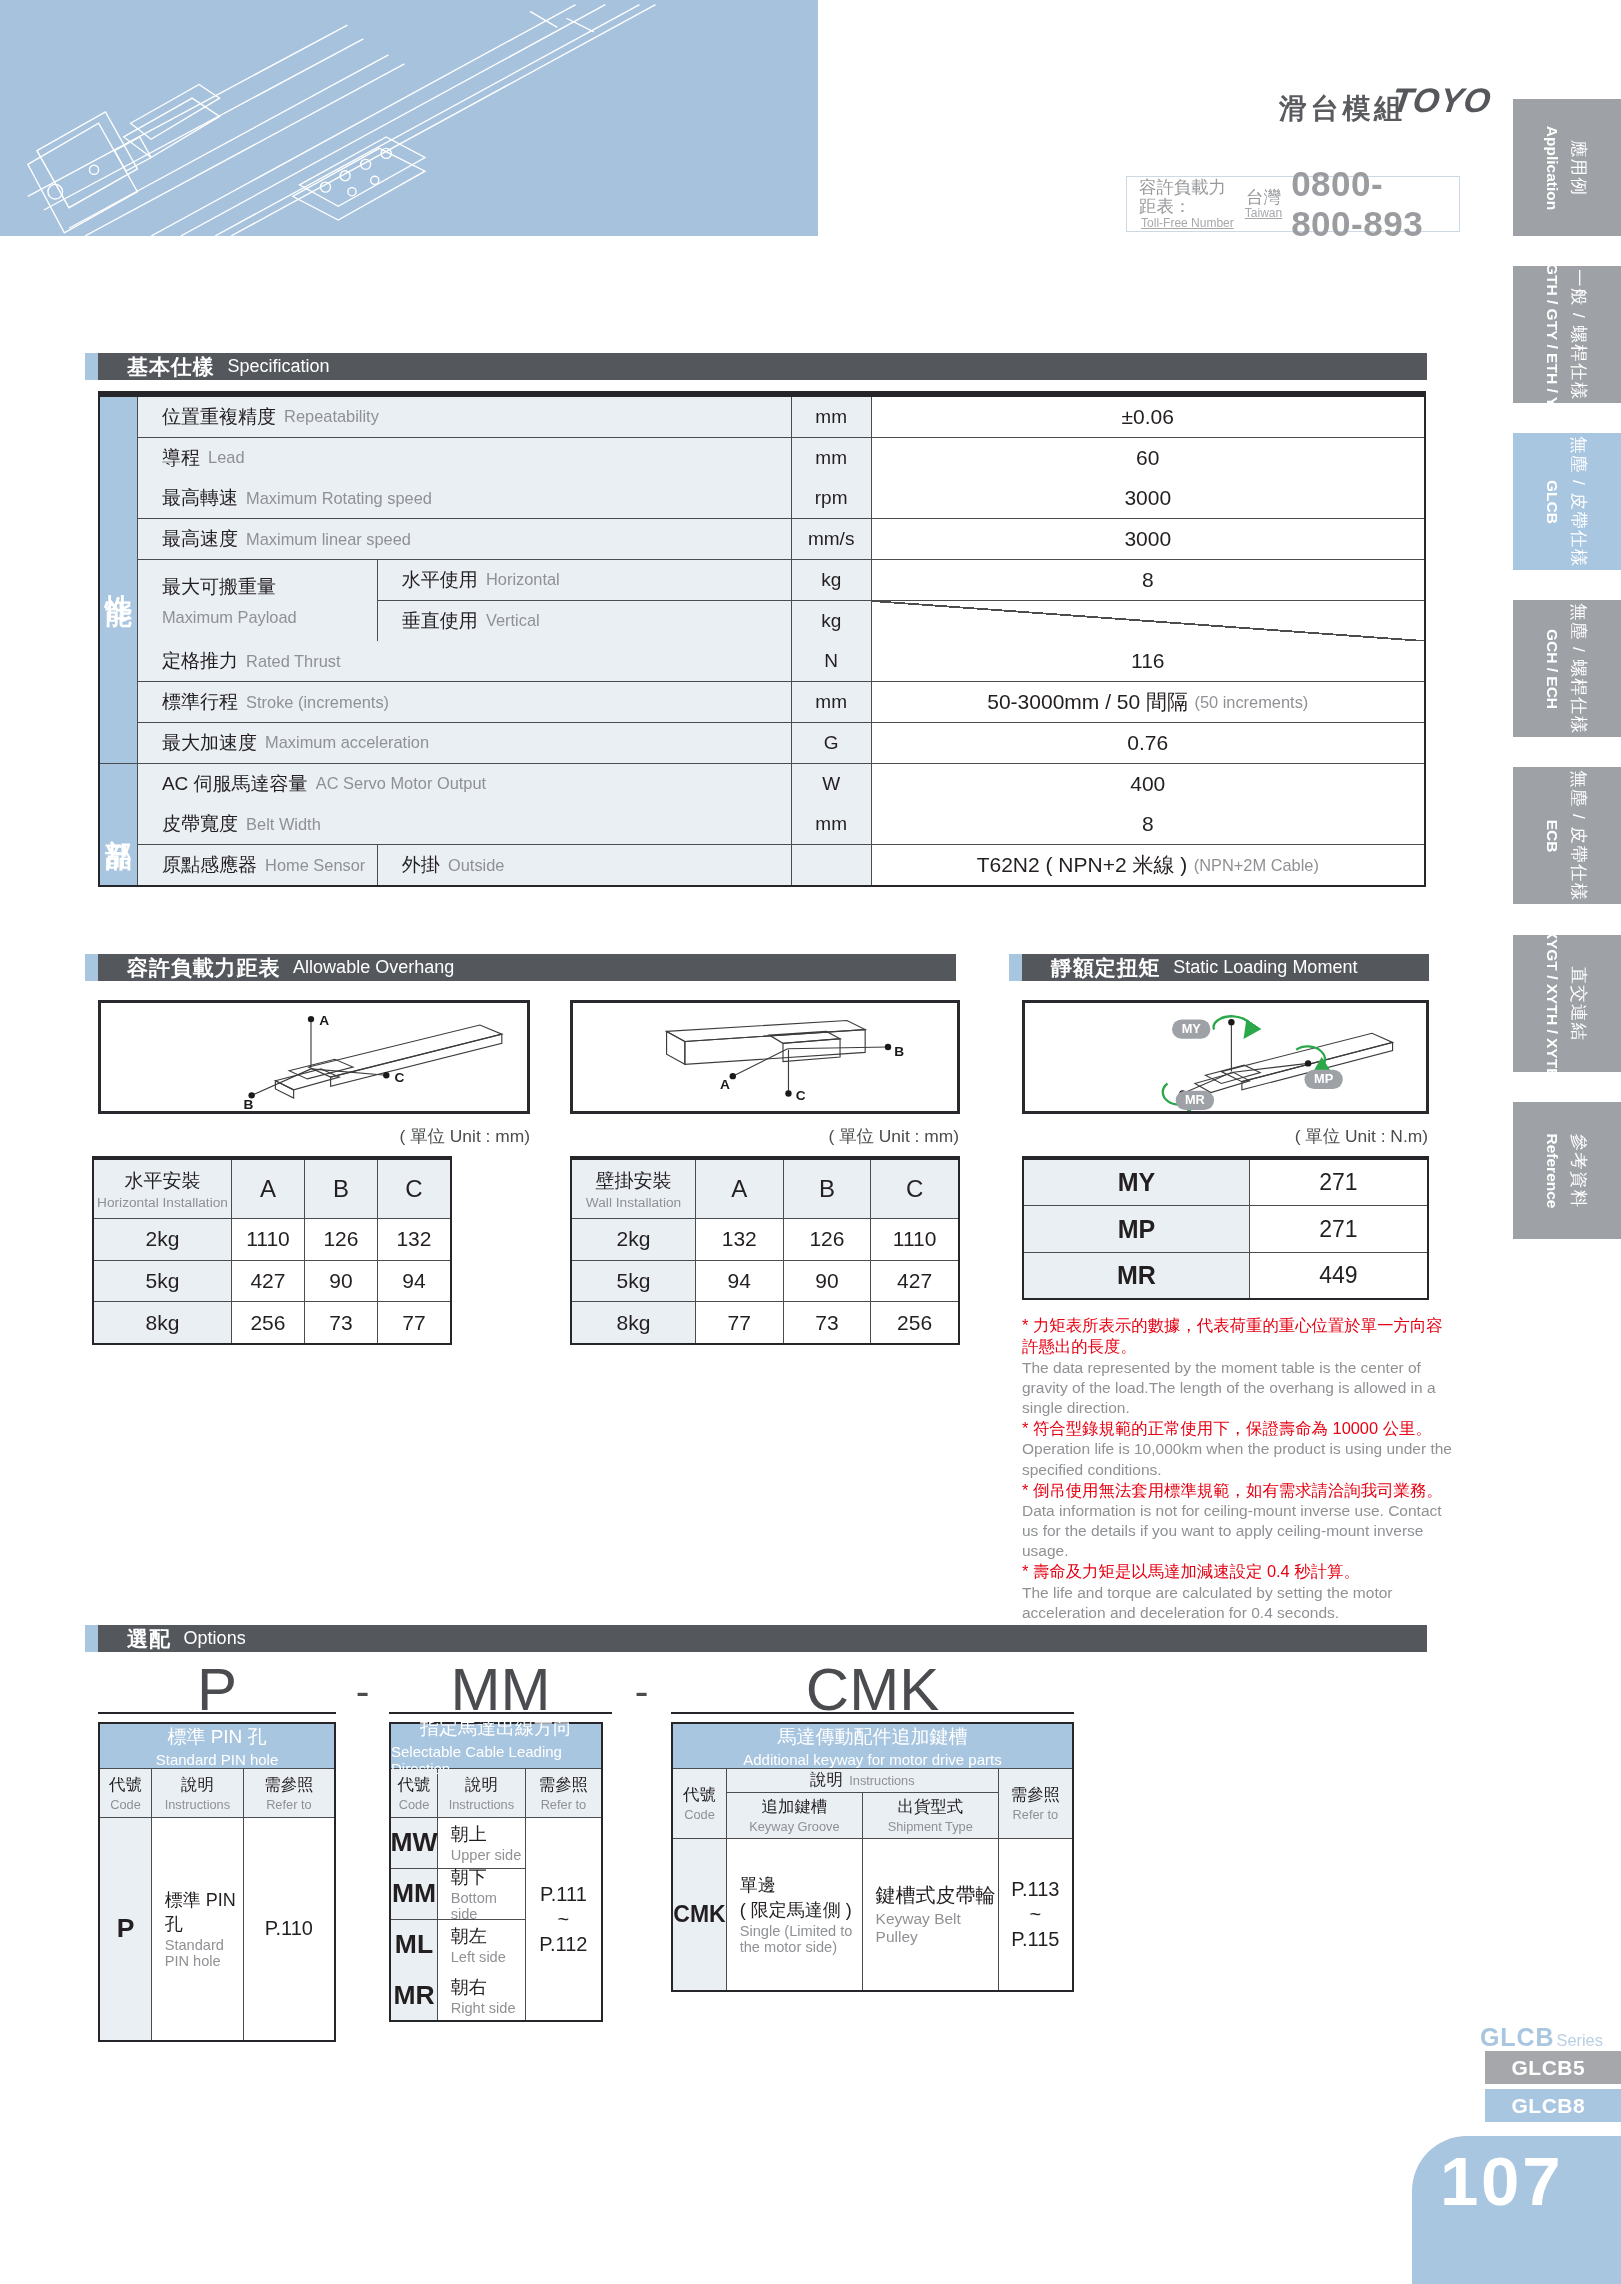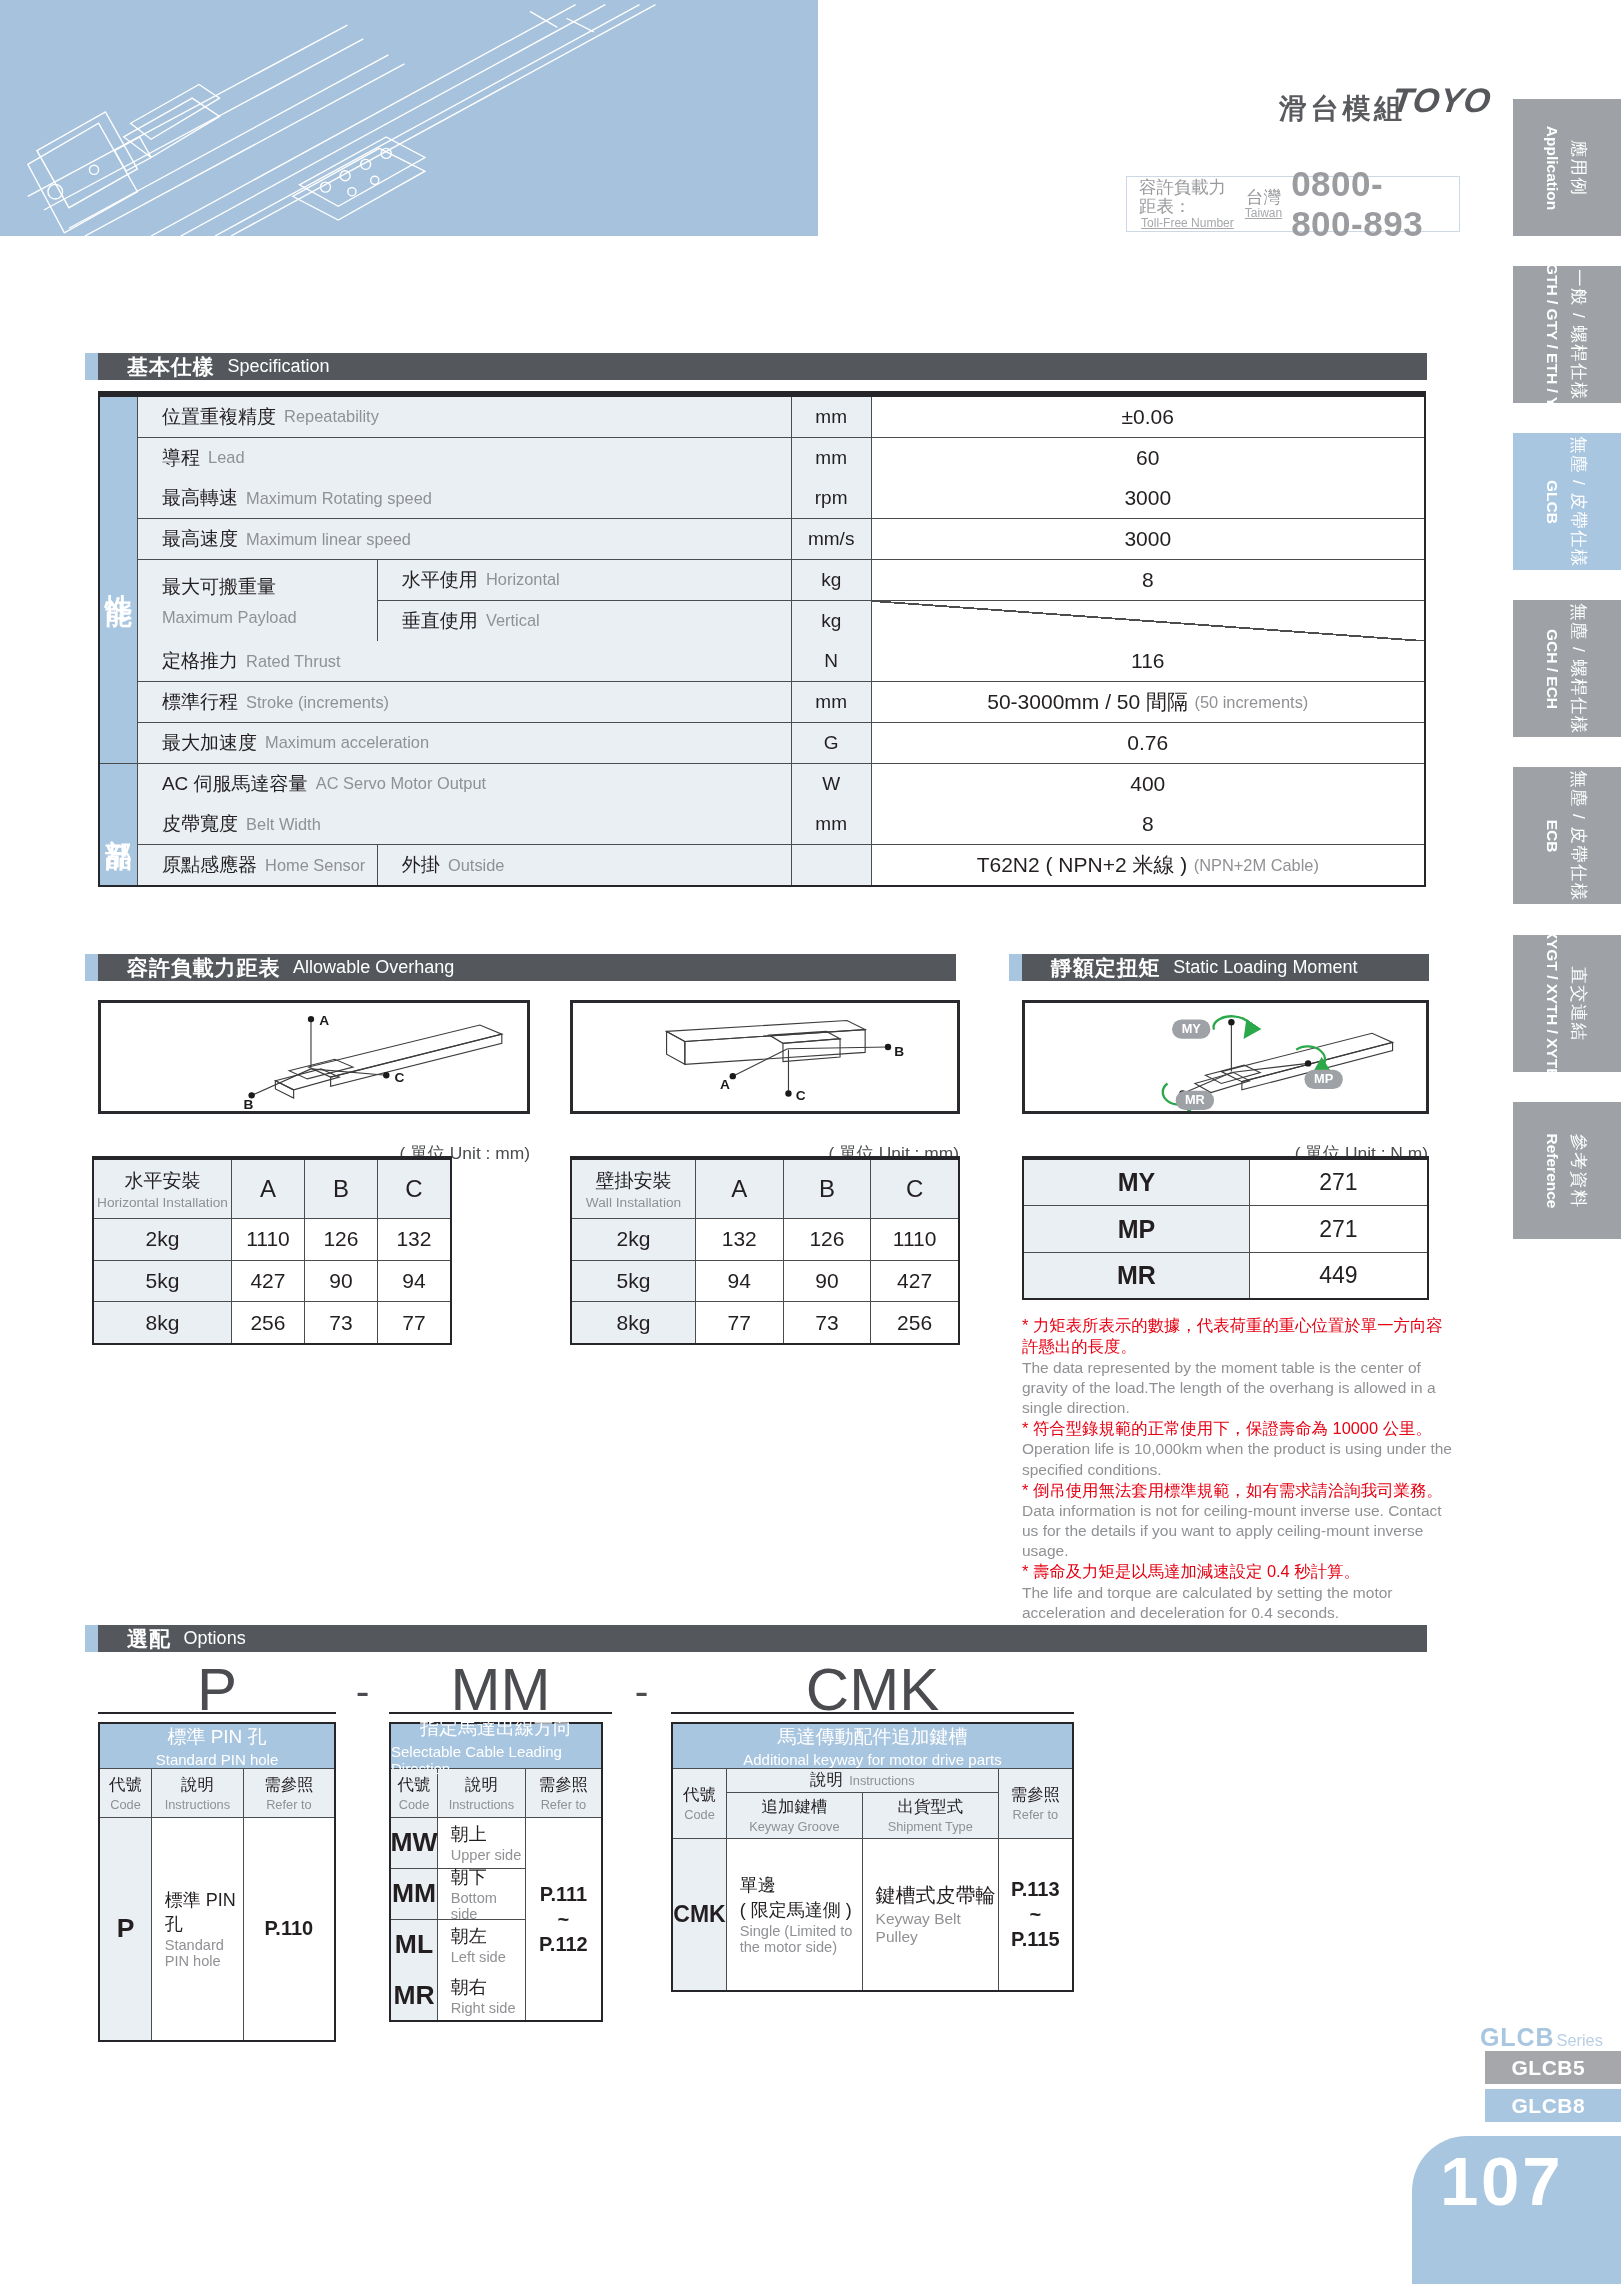--- a/index.html
+++ b/index.html
@@ -42,21 +42,21 @@
   .grp{background:#a9c6e0;justify-content:center;}
   .grp span{writing-mode:vertical-rl;color:#fff;font-size:26.5px;font-weight:bold;letter-spacing:6.4px;}
   .stack{flex-direction:column;align-items:flex-start;justify-content:center;}
   .diag{background:#fff;background-image:linear-gradient(to top right,transparent calc(50% - 0.9px),#4a4c4e calc(50% - 0.9px),#4a4c4e calc(50% + 0.9px),transparent calc(50% + 0.9px));}
   
   .spec{left:98px;top:391px;width:1328px;height:496px;
         grid-template-columns:37px 239px 413px 79px 1fr;
         grid-template-rows:repeat(12,1fr);border-top-width:6px;}
   
   .diagbox{position:absolute;height:114px;background:#fff;border:3.2px solid #2a2a2e;box-sizing:border-box;}
-  .unitlabel{position:absolute;font-size:17.4px;color:#4a4c4e;text-align:right;margin-top:17px;}
+  .unitlabel{position:absolute;font-size:17.4px;color:#4a4c4e;text-align:right;}
   
   .ovh{grid-template-rows:58px repeat(3,1fr);height:189px;border-top-width:4.1px;}
   .ovh .headcell{background:#eaeff4;flex-direction:column;justify-content:center;align-items:center;gap:0.9px;}
   .ovh .headcell .zh{font-size:19px;}
   .ovh .headcell .en{font-size:13.7px;}
   .ovh .abc{background:#eaeff4;justify-content:center;font-size:24px;color:#231f20;}
   .ovh .w{background:#eaeff4;justify-content:center;font-size:21px;}
   .ovh .v{justify-content:center;font-size:21px;}
   
   .mom{left:1022px;top:1156px;width:407px;height:144px;grid-template-columns:225px 1fr;grid-template-rows:repeat(3,1fr);border-top-width:4.1px;}
@@ -73,21 +73,21 @@
   .opthead{background:#a9c6e0;flex-direction:column;justify-content:center;align-items:center;gap:1.8px;}
   .opthead .zh{color:#fff;font-size:19px;}
   .opthead .en{color:#fff;font-size:15px;}
   .colhead{background:#eaeff4;flex-direction:column;justify-content:center;align-items:center;gap:0.9px;}
   .colhead .zh{font-size:16.4px;}
   .colhead .en{font-size:12.8px;color:#8f9194;}
   .codecell{background:#eaeff4;justify-content:center;font-size:26.5px;font-weight:bold;color:#231f20;}
   .instcell{flex-direction:column;align-items:flex-start;justify-content:center;padding-left:12.8px;gap:0.9px;}
   .instcell .zh{font-size:18px;}
   .instcell .en{font-size:14.6px;color:#8f9194;}
-  .refcell{flex-direction:column;justify-content:center;align-items:center;font-size:20px;color:#231f20;line-height:1.25;font-weight:bold;}
+  .refcell{flex-direction:column;justify-content:center;align-items:center;font-size:20px;color:#231f20;line-height:1.25;}
   .pin{left:98px;top:1722px;width:238px;grid-template-columns:51px 91px 1fr;grid-template-rows:44px 48px 222px;}
   .cable{left:389px;top:1722px;width:214px;grid-template-columns:46px 87px 1fr;grid-template-rows:44px 48px repeat(4,50px);}
   .keyw{left:671px;top:1722px;width:403px;grid-template-columns:53px 135px 135px 1fr;grid-template-rows:44px 23px 45px 151px;}
   
   .series-title{position:absolute;left:1480px;top:2023px;}
   .series-name{font-size:25px;font-weight:bold;color:#a9c6e0;letter-spacing:0.9px;}
   .series-suffix{font-size:16.4px;color:#b9cfe4;}
   .series-bar{position:absolute;left:1485px;width:137px;height:33px;display:flex;align-items:center;padding-left:26.5px;box-sizing:border-box;
               color:#fff;font-size:21px;font-weight:bold;letter-spacing:0.5px;}
   .bar5{top:2051px;background:#a5a7aa;}

